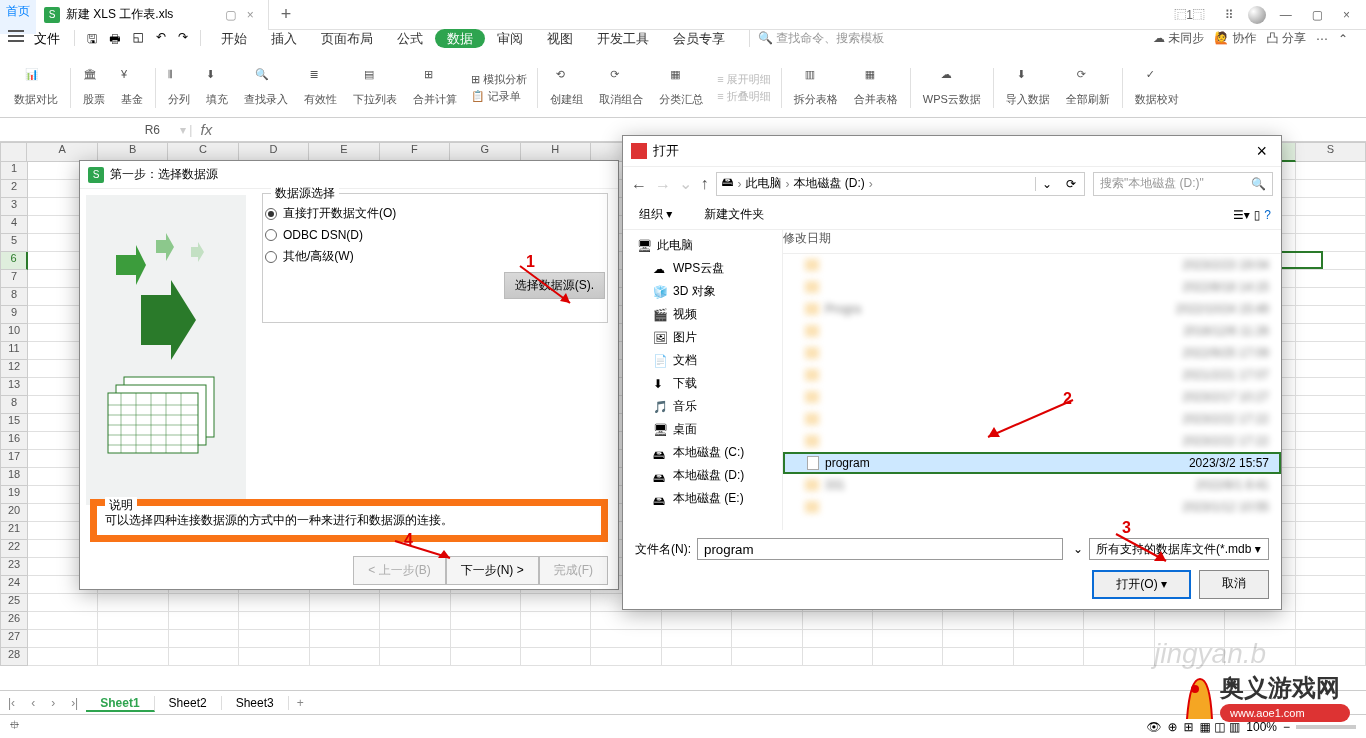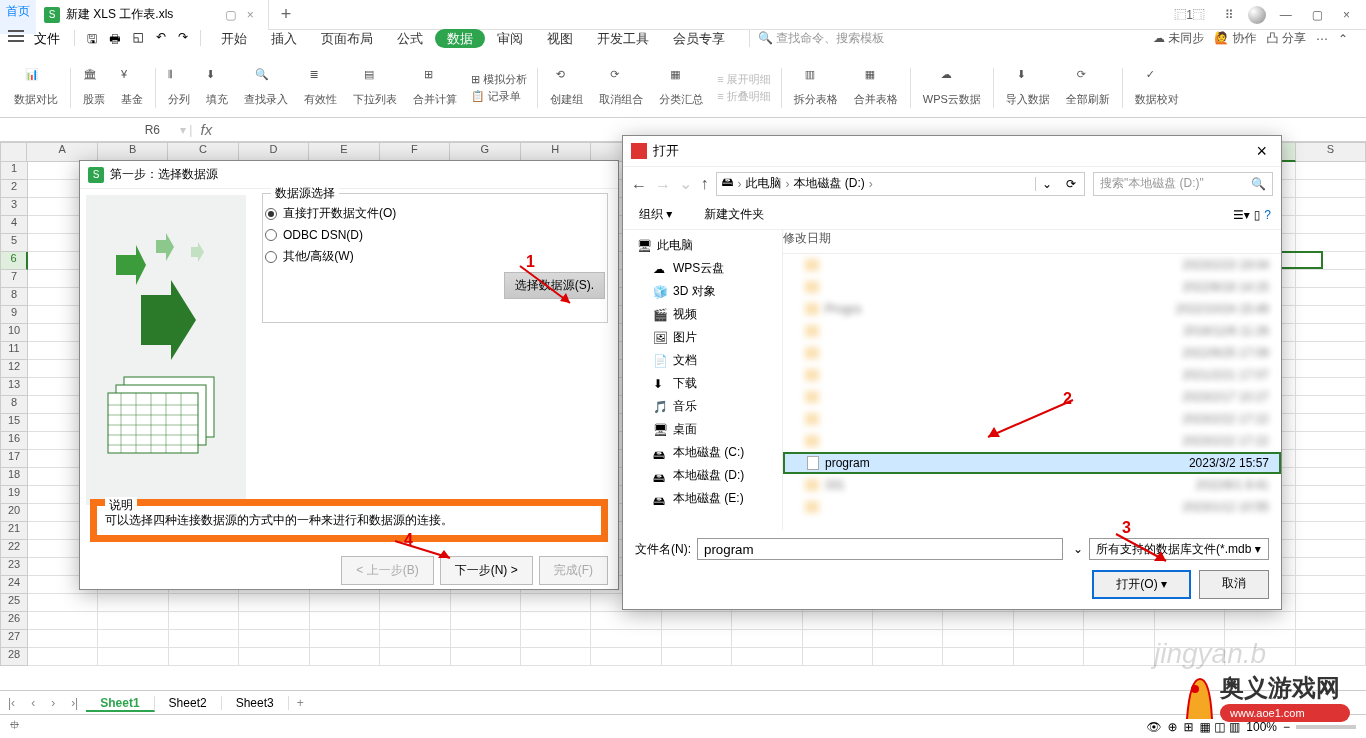--- a/index.html
+++ b/index.html
@@ -60,21 +60,21 @@
 .wiz-img { width: 160px; height: 310px; background: #f0f2f2; margin: 6px; position: relative; }
 .wiz-right { flex: 1; padding: 4px 10px; }
 .fieldset { border: 1px solid #ccc; padding: 8px 2px; margin-bottom: 10px; position: relative; }
 .legend { position: absolute; top: -9px; left: 8px; background: #fff; padding: 0 4px; font-size: 12px; }
 .radio-row { display: flex; align-items: center; gap: 6px; padding: 3px 0; font-size: 12px; }
 .radio-out { width: 12px; height: 12px; border: 1px solid #666; border-radius: 50%; display: inline-flex; align-items: center; justify-content: center; }
 .radio-in { width: 6px; height: 6px; background: #333; border-radius: 50%; }
 .sel-ds-btn { float: right; padding: 4px 10px; border: 1px solid #bbb; background: linear-gradient(#d9d9d9, #c8c8c8); font-size: 12px; margin-top: -4px; }
 .txtarea { width: 100%; height: 100px; border: 1px solid #ccc; margin-top: 4px; }
 .wiz-desc { border: 7px solid #f97316; margin: 0 10px; padding: 6px 8px; font-size: 12px; position: relative; }
-.wiz-btns { display: flex; gap: 6px; justify-content: flex-end; padding: 14px 10px; }
+.wiz-btns { display: flex; justify-content: flex-end; padding: 14px 10px; }
 .wiz-btn { padding: 5px 14px; border: 1px solid #bbb; background: #f5f5f5; font-size: 12px; }
 .wiz-btn.dis { color: #aaa; }
 .ann-num { position: absolute; color: #d00; font-size: 16px; font-weight: bold; }
 .ann-arrow { position: absolute; pointer-events: none; }
 
 
 .filedlg { position: absolute; left: 622px; top: 135px; width: 660px; height: 475px; background: #fff; border: 1px solid #888; box-shadow: 0 4px 20px rgba(0,0,0,0.3); }
 .fd-title { height: 30px; display: flex; align-items: center; padding: 0 8px; gap: 6px; font-size: 13px; }
 .wps-ic { width: 16px; height: 16px; background: #d33; display: inline-block; }
 .fd-close { margin-left: auto; font-size: 18px; padding: 0 6px; }

